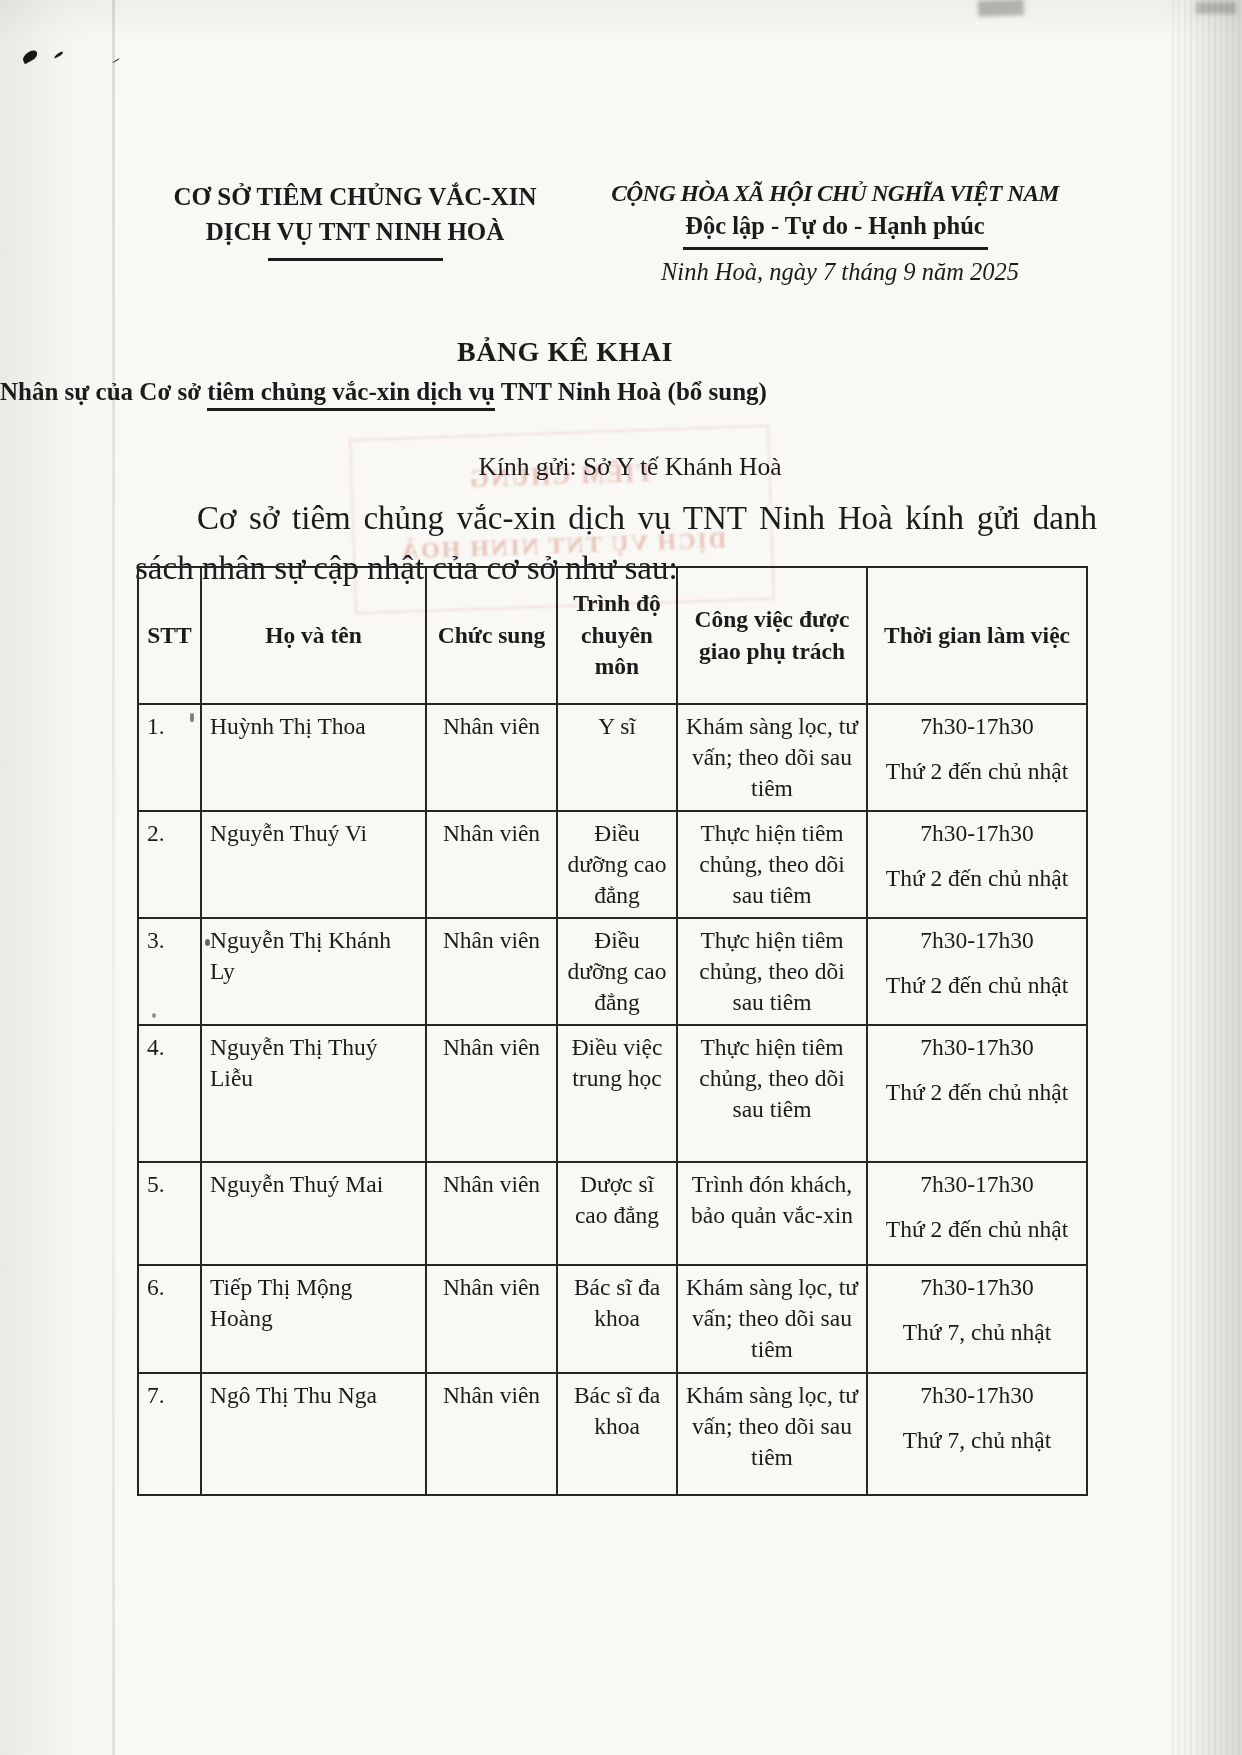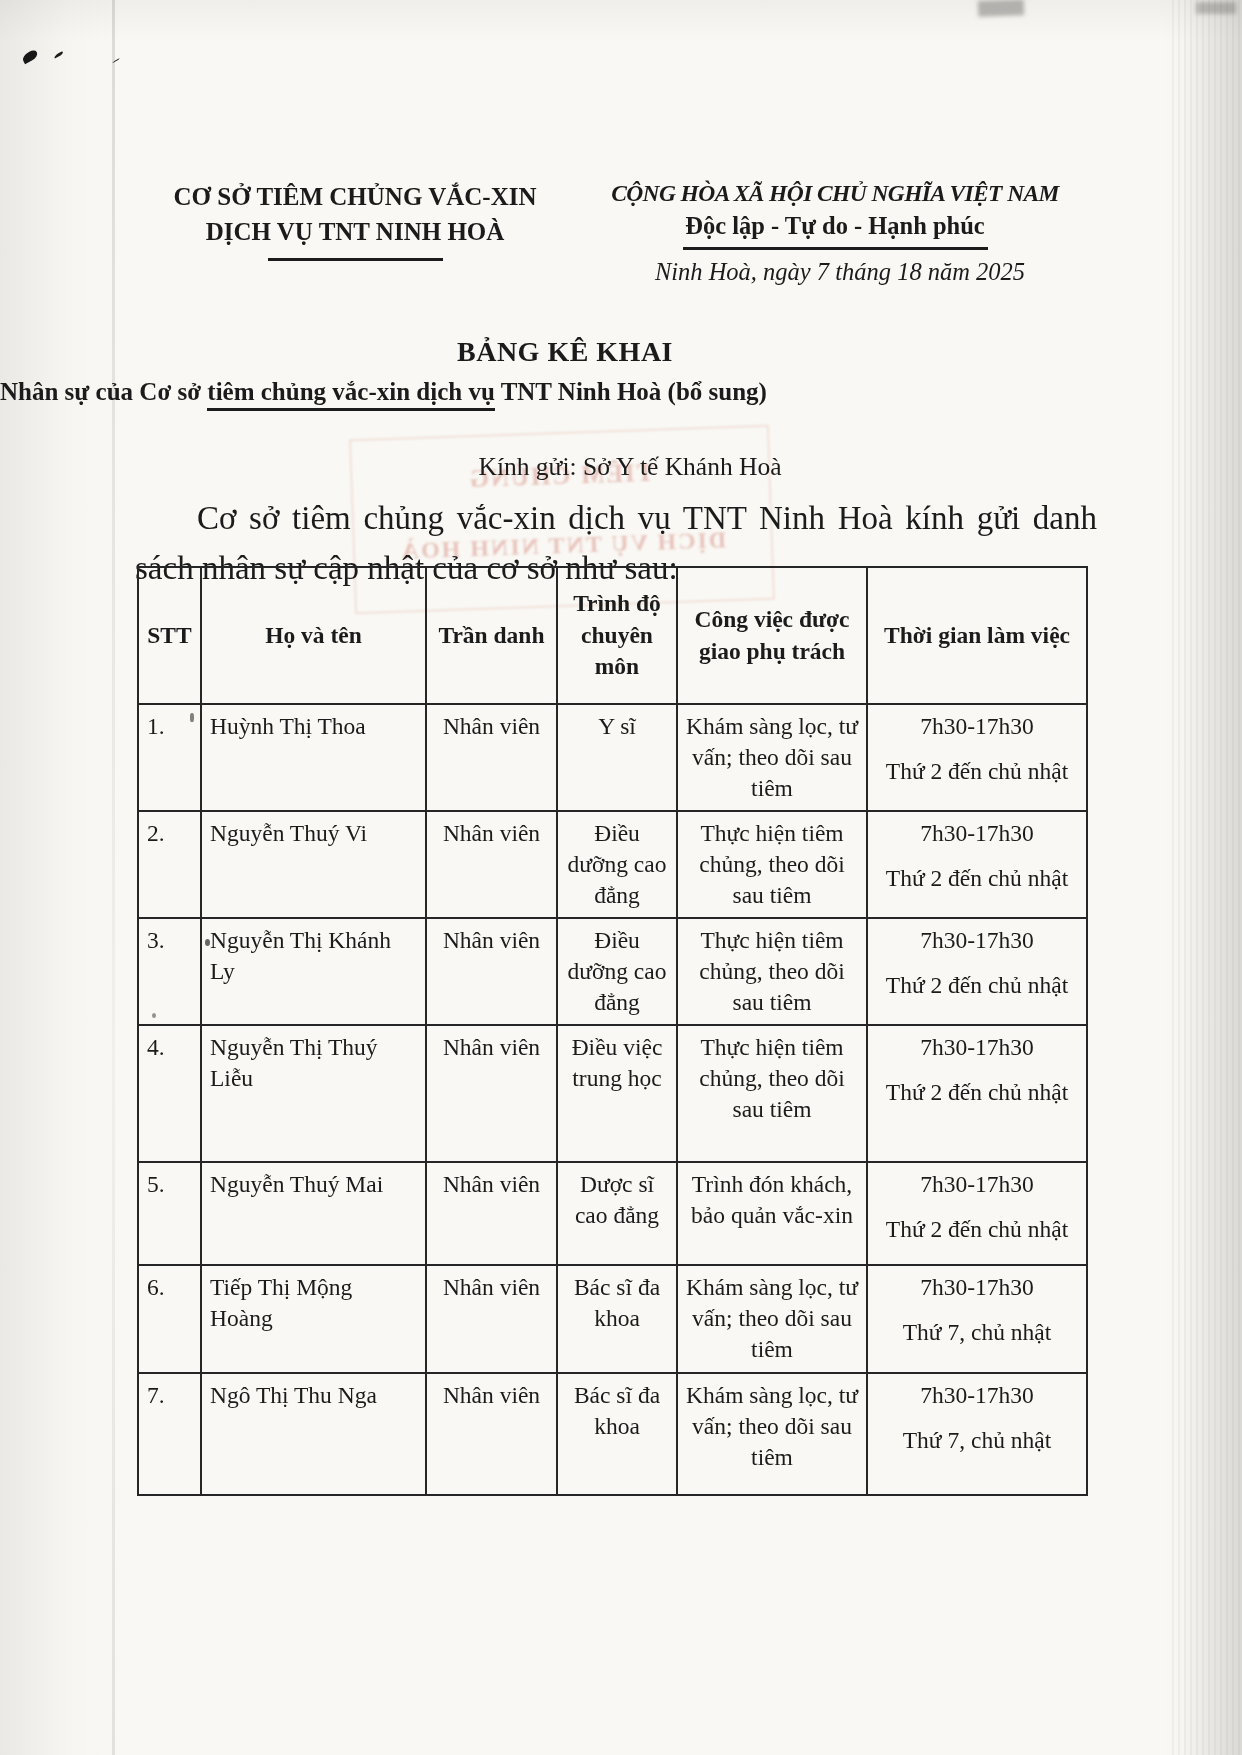--- a/index.html
+++ b/index.html
@@ -115,42 +115,42 @@
       <div>CƠ SỞ TIÊM CHỦNG VẮC-XIN</div>
       <div>DỊCH VỤ TNT NINH HOÀ</div>
       <div class="org-underline"></div>
     </div>
     <div class="national-block">
       <div class="national-l1">CỘNG HÒA XÃ HỘI CHỦ NGHĨA VIỆT NAM</div>
       <div class="national-l2">Độc lập - Tự do - Hạnh phúc</div>
       <div class="national-underline"></div>
     </div>
   </div>
-  <div class="date-line">Ninh Hoà, ngày 7 tháng 18 năm 2025</div>
+  <div class="date-line">Ninh Hoà, ngày 7 tháng 9 năm 2025</div>
 
   <div class="doc-title">BẢNG KÊ KHAI</div>
   <div class="doc-subtitle"><span>Nhân sự của Cơ sở </span><span class="u">tiêm chủng vắc-xin dịch vụ</span><span> TNT Ninh Hoà  (bổ sung)</span></div>
 
   <div class="recipient">Kính gửi: Sở Y tế Khánh Hoà</div>
   <p class="intro">Cơ sở tiêm chủng vắc-xin dịch vụ TNT Ninh Hoà kính gửi danh sách nhân sự cập nhật của cơ sở như sau:</p>
 
   <table class="roster">
     <colgroup>
       <col style="width:63px">
         <col style="width:225px">
         <col style="width:131px">
       <col style="width:120px">
         <col style="width:190px">
         <col style="width:220px">
     </colgroup>
     <tbody>
         <tr>
       <th>STT</th>
       <th>Họ và tên</th>
-      <th>Trần danh</th>
+      <th>Chức sung</th>
       <th>Trình độ chuyên môn</th>
       <th>Công việc được giao phụ trách</th>
       <th>Thời gian làm việc</th>
     </tr>
     <tr style="height:100px">
       <td class="c-stt">1.</td>
       <td class="c-name">Huỳnh Thị Thoa</td>
       <td class="c-title">Nhân viên</td>
       <td class="c-qual">Y sĩ</td>
       <td class="c-duty">Khám sàng lọc, tư vấn; theo dõi sau tiêm</td>

